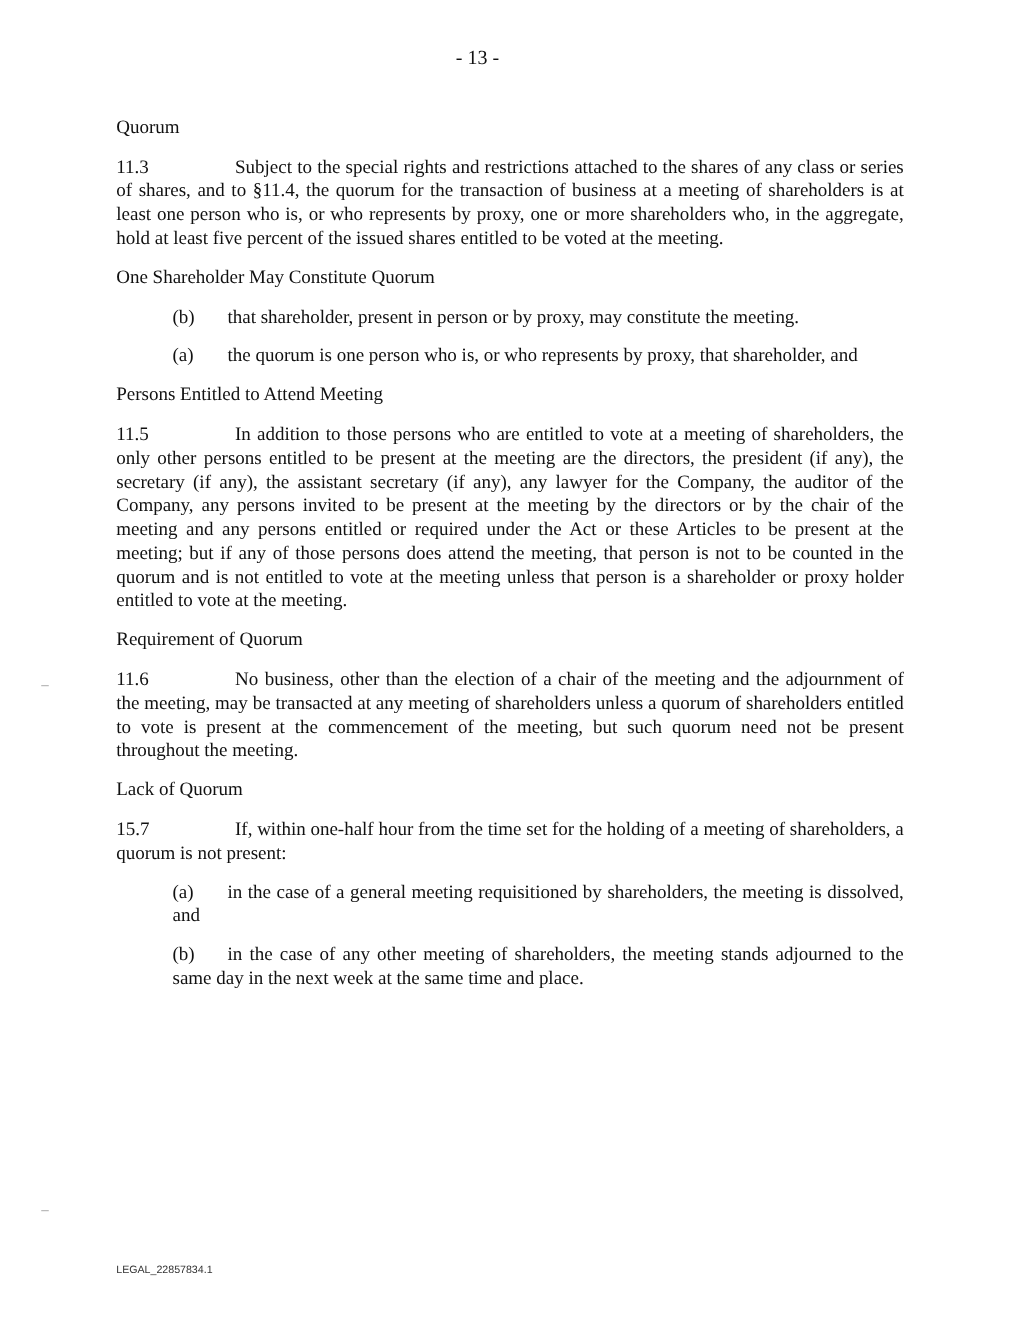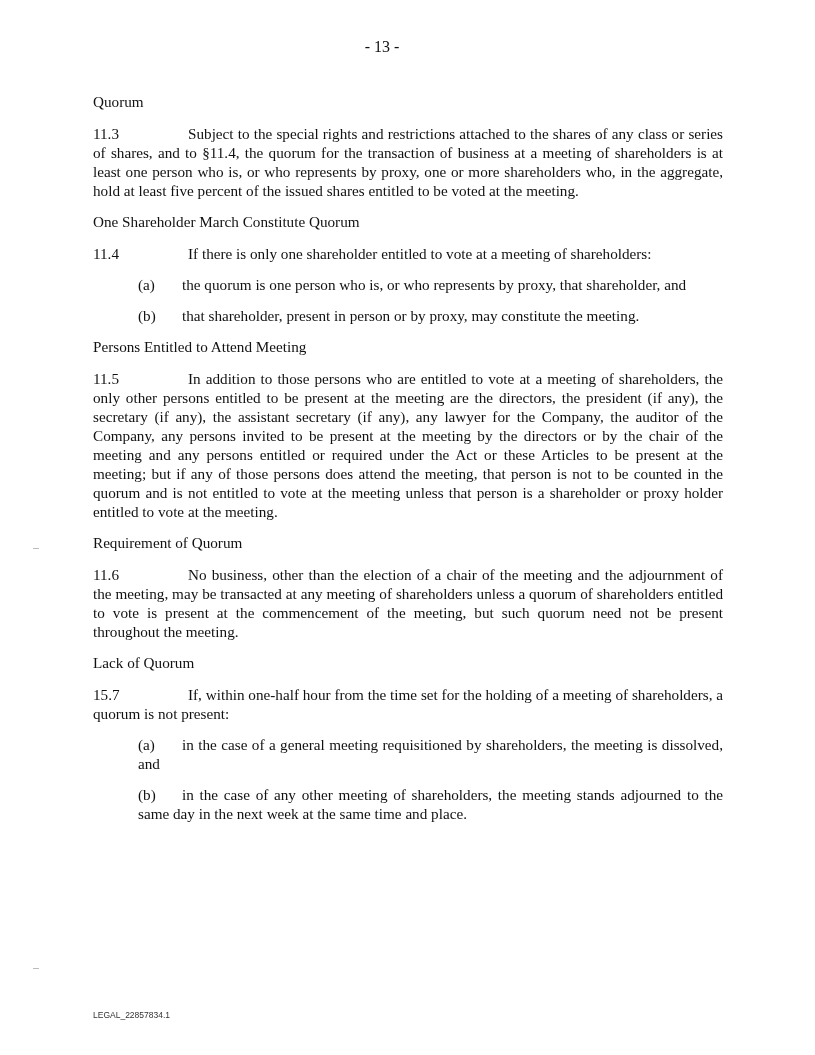--- a/index.html
+++ b/index.html
@@ -18,24 +18,23 @@
 </head>
 <body>
 
 <div class="page-num">- 13 -</div>
 
 <div class="content">
 
   <div class="heading">Quorum</div>
   <div class="para"><span class="num">11.3</span><span>Subject to the special rights and restrictions attached to the shares of any class or series of shares, and to §11.4, the quorum for the transaction of business at a meeting of shareholders is at least one person who is, or who represents by proxy, one or more shareholders who, in the aggregate, hold at least five percent of the issued shares entitled to be voted at the meeting.</span></div>
 
-  <div class="heading">One Shareholder March Constitute Quorum</div>
-  <div class="para"><span class="num">11.4</span><span>If there is only one shareholder entitled to vote at a meeting of shareholders:</span></div>
+  <div class="heading">One Shareholder May Constitute Quorum</div>
+  <div class="sub"><span class="lbl">(b)</span><span>that shareholder, present in person or by proxy, may constitute the meeting.</span></div>
   <div class="sub"><span class="lbl">(a)</span><span>the quorum is one person who is, or who represents by proxy, that shareholder, and</span></div>
-  <div class="sub"><span class="lbl">(b)</span><span>that shareholder, present in person or by proxy, may constitute the meeting.</span></div>
 
   <div class="heading">Persons Entitled to Attend Meeting</div>
   <div class="para"><span class="num">11.5</span><span>In addition to those persons who are entitled to vote at a meeting of shareholders, the only other persons entitled to be present at the meeting are the directors, the president (if any), the secretary (if any), the assistant secretary (if any), any lawyer for the Company, the auditor of the Company, any persons invited to be present at the meeting by the directors or by the chair of the meeting and any persons entitled or required under the Act or these Articles to be present at the meeting; but if any of those persons does attend the meeting, that person is not to be counted in the quorum and is not entitled to vote at the meeting unless that person is a shareholder or proxy holder entitled to vote at the meeting.</span></div>
 
   <div class="heading">Requirement of Quorum</div>
   <div class="para"><span class="num">11.6</span><span>No business, other than the election of a chair of the meeting and the adjournment of the meeting, may be transacted at any meeting of shareholders unless a quorum of shareholders entitled to vote is present at the commencement of the meeting, but such quorum need not be present throughout the meeting.</span></div>
 
   <div class="heading">Lack of Quorum</div>
   <div class="para"><span class="num">15.7</span><span>If, within one-half hour from the time set for the holding of a meeting of shareholders, a quorum is not present:</span></div>
   <div class="sub"><span class="lbl">(a)</span><span>in the case of a general meeting requisitioned by shareholders, the meeting is dissolved, and</span></div>

